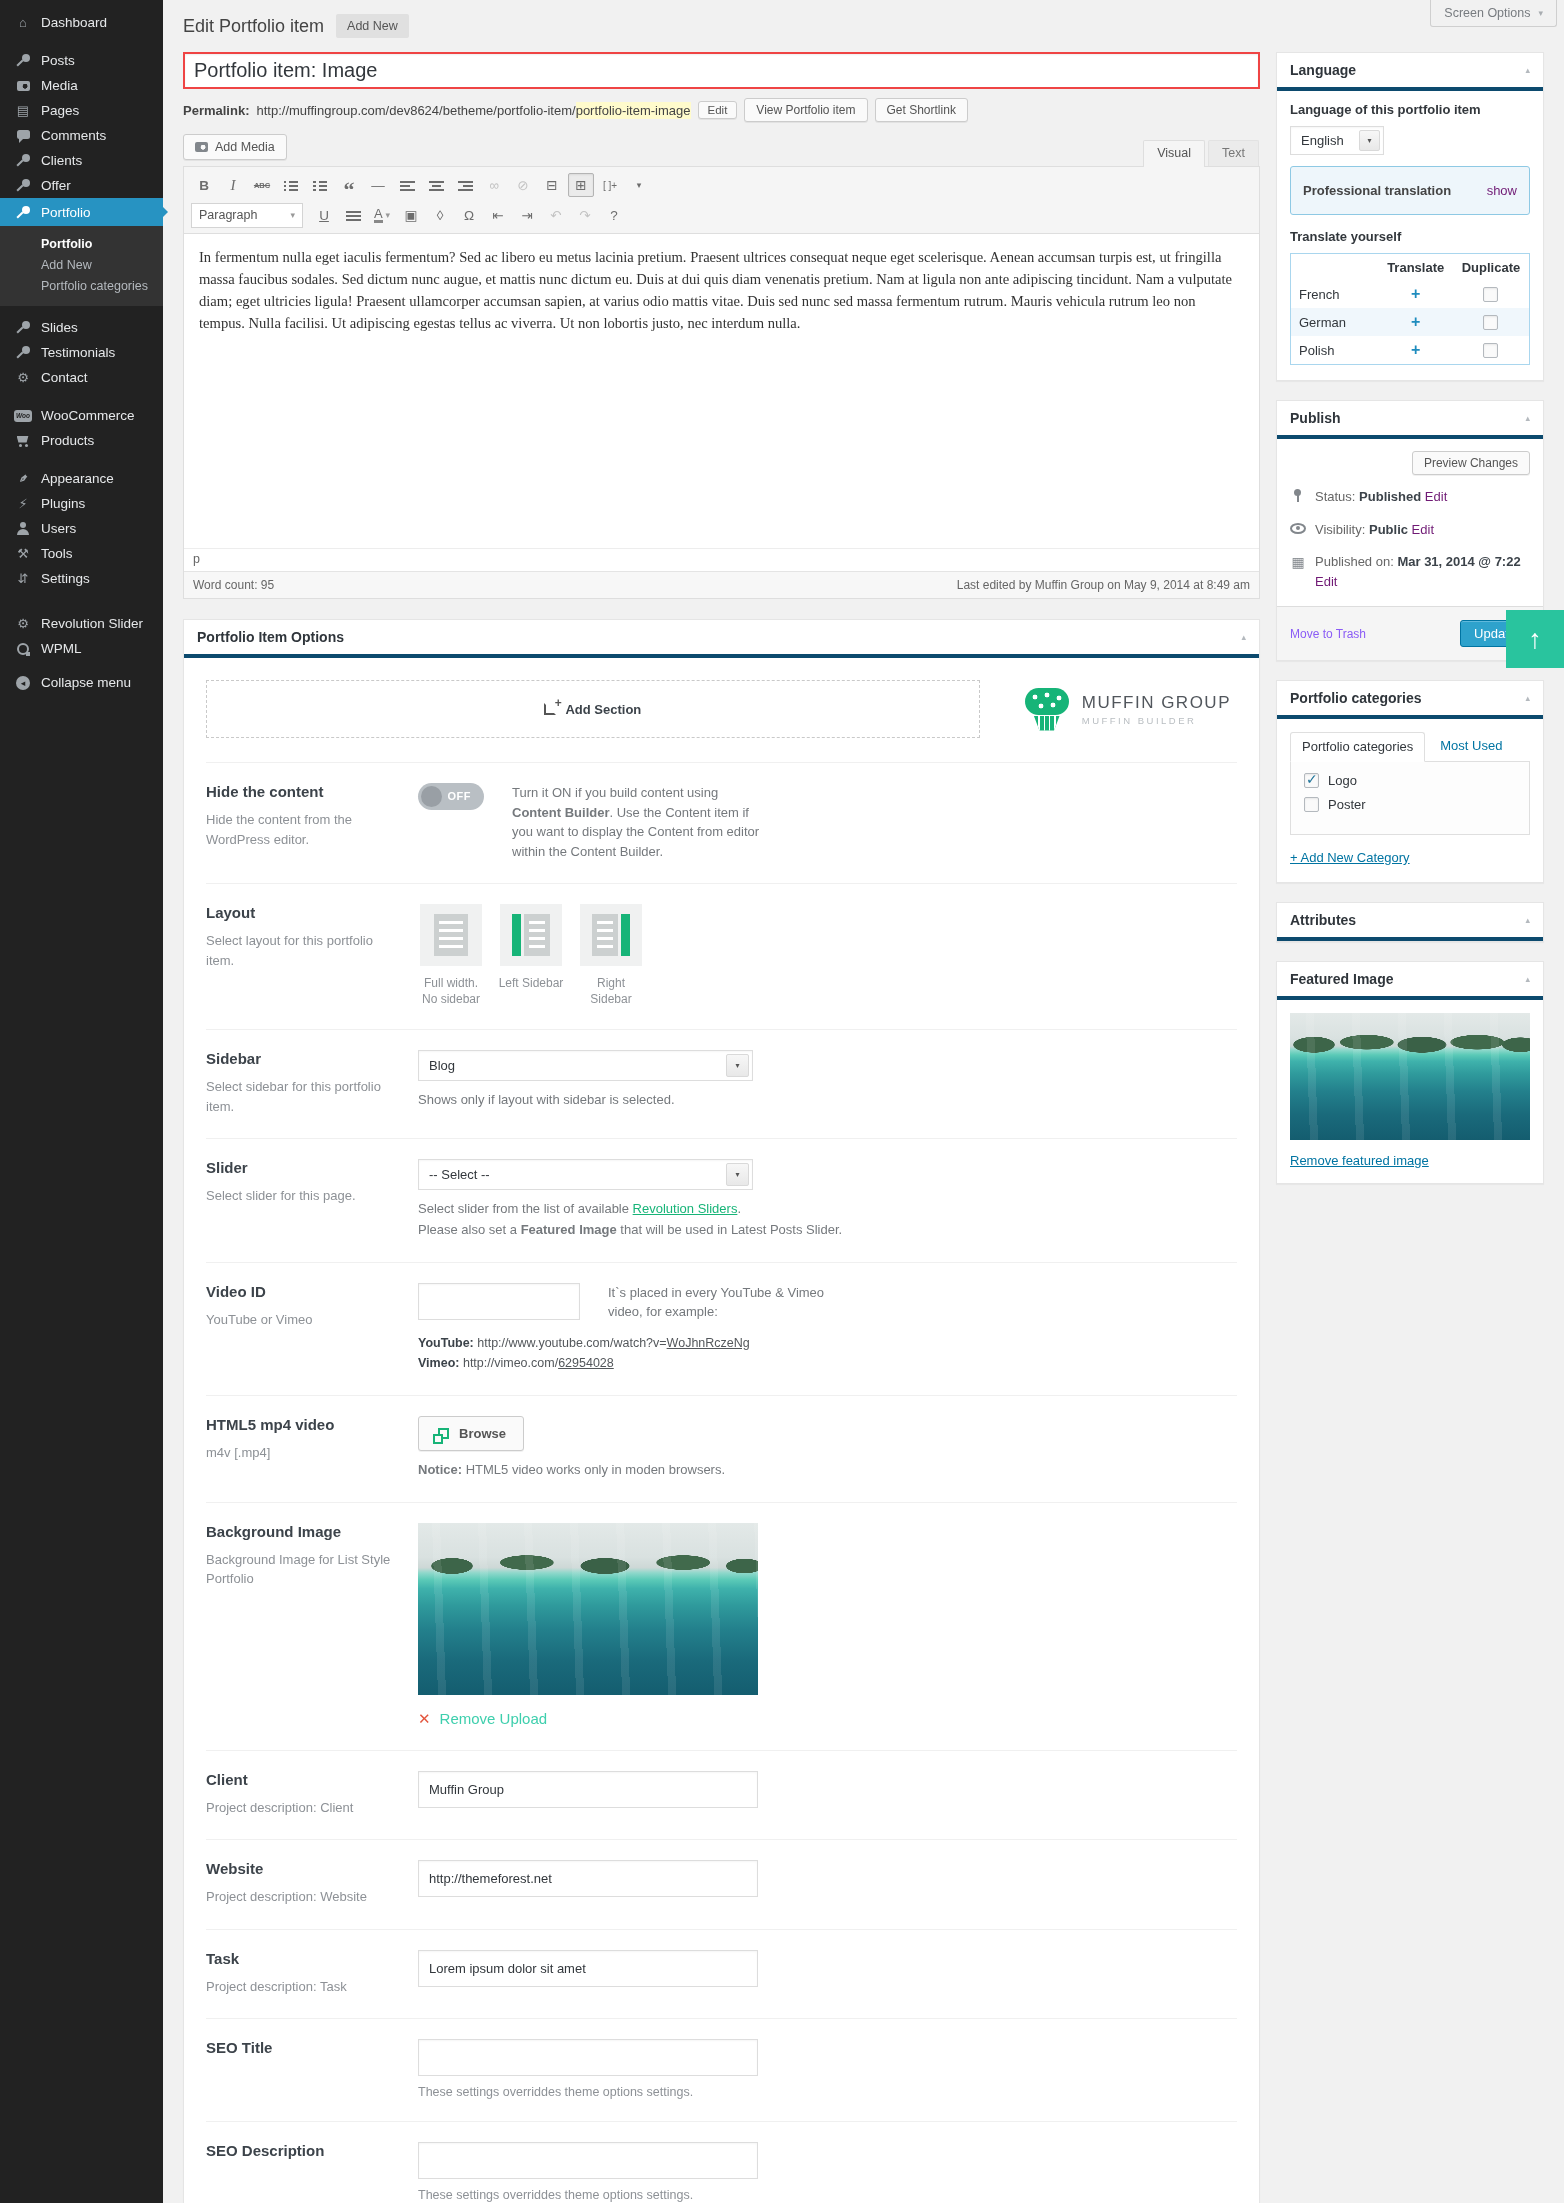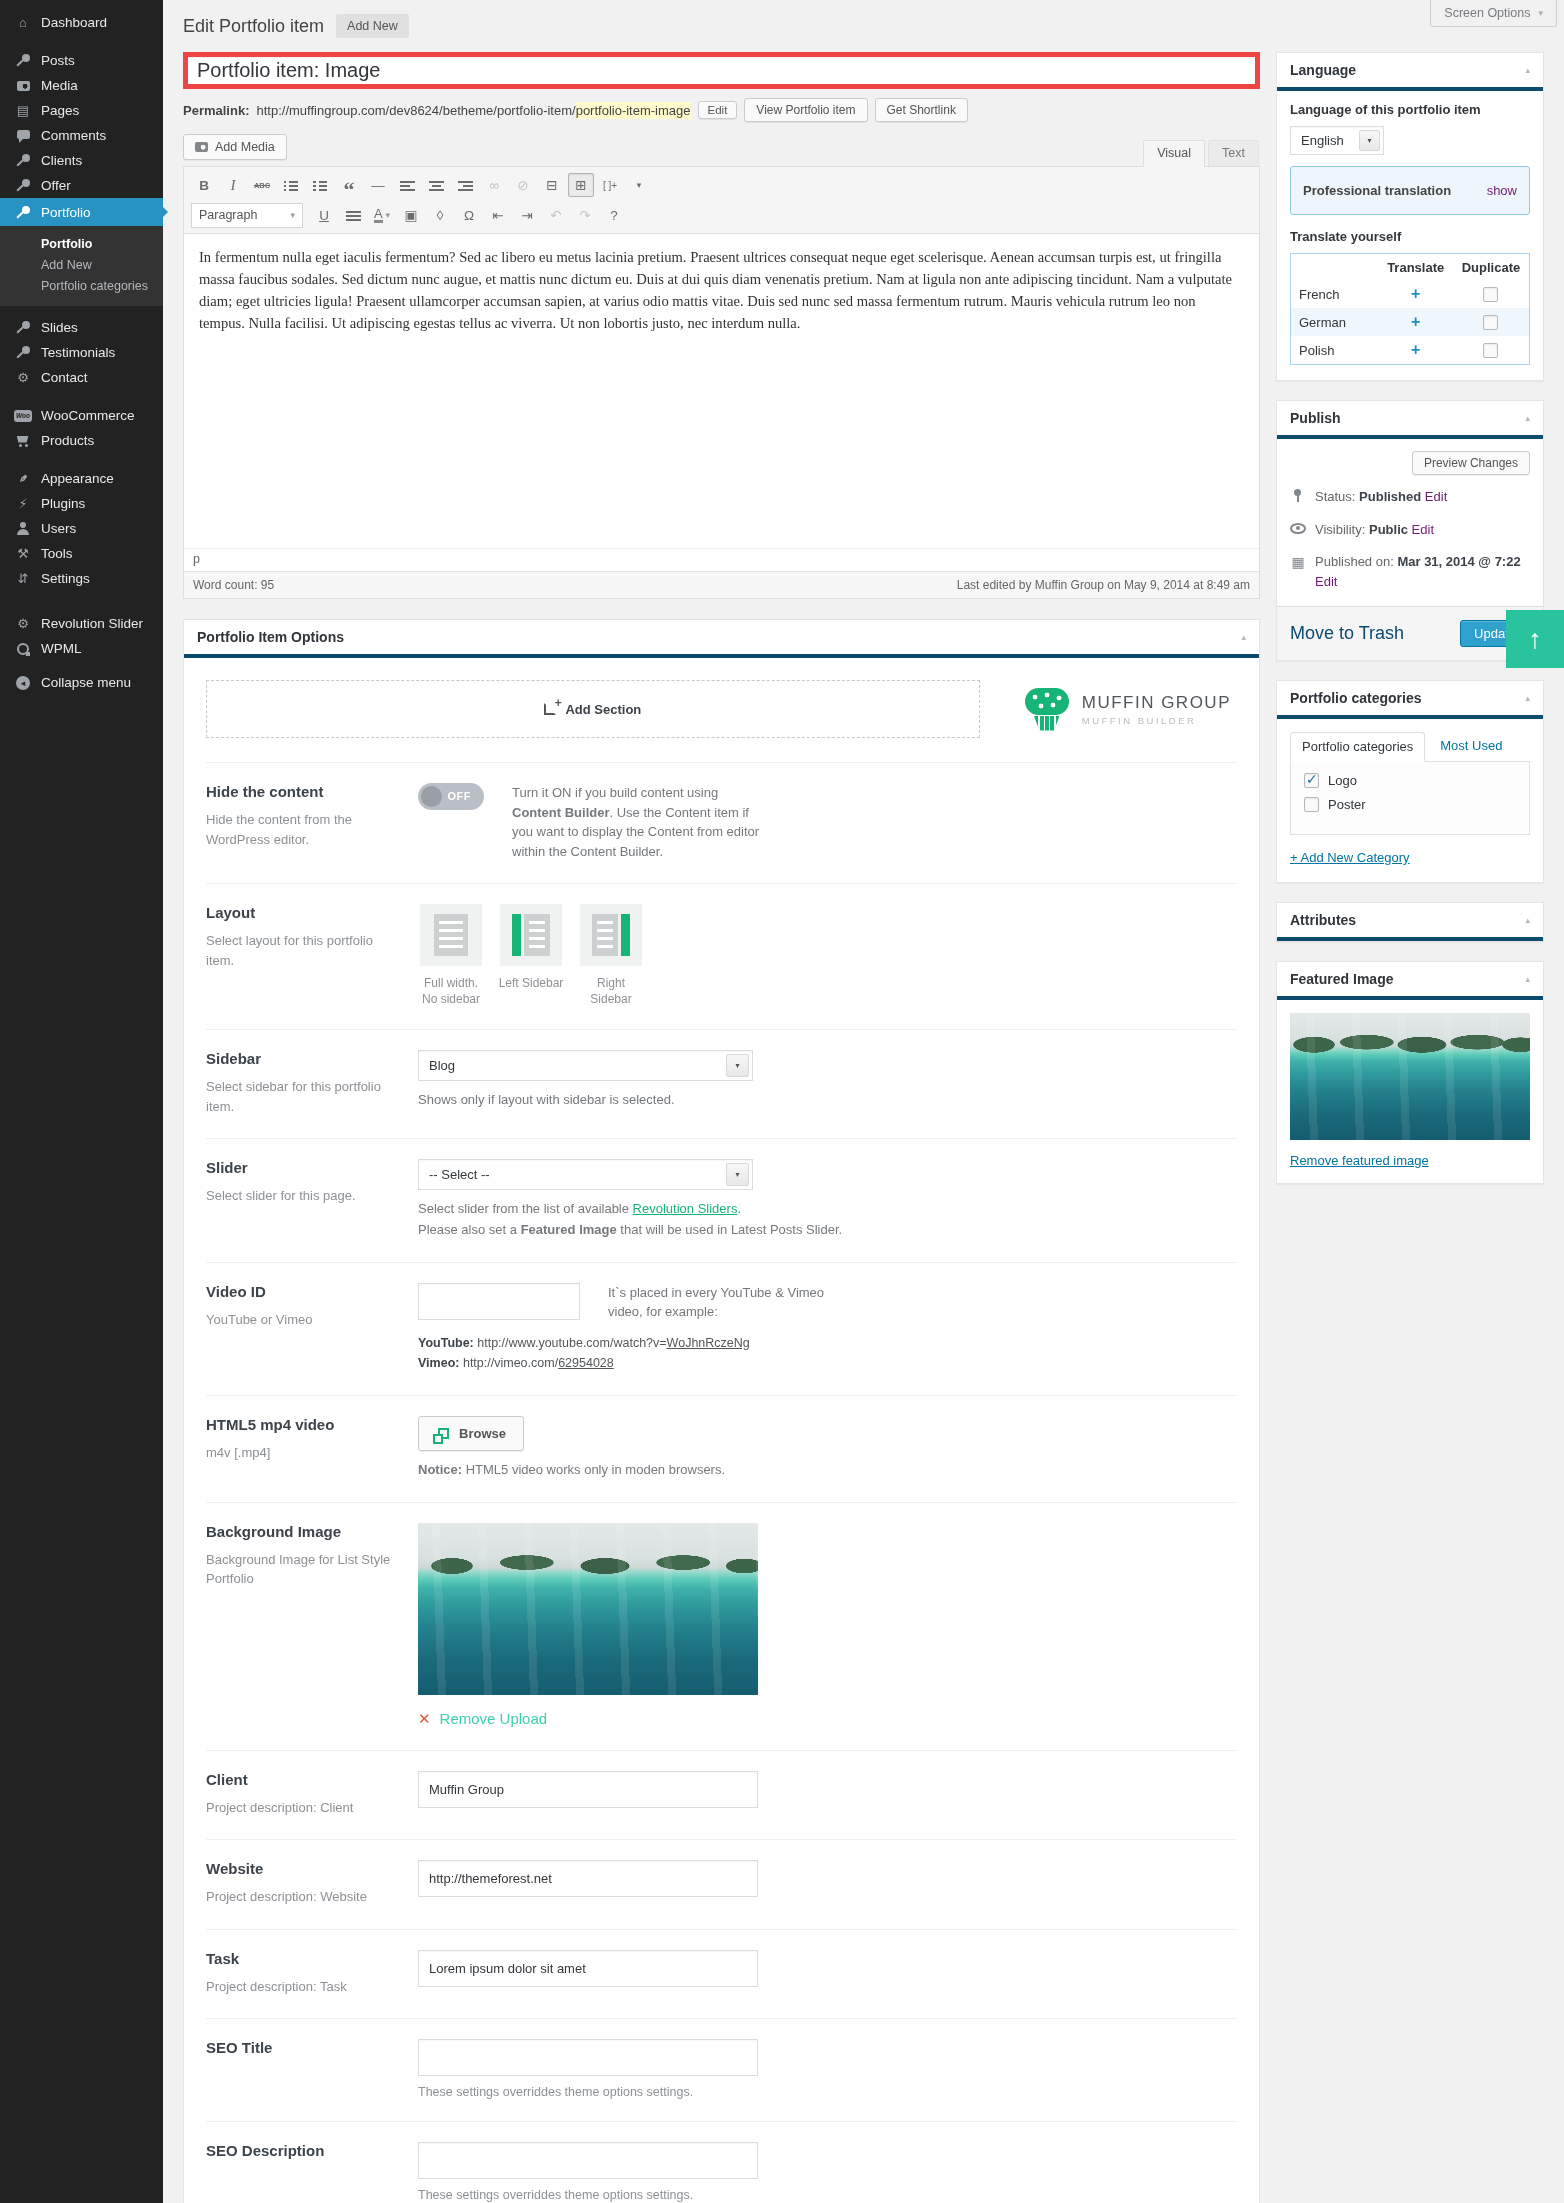--- a/index.html
+++ b/index.html
@@ -44,21 +44,21 @@
   .screen-options{position:absolute;top:0;right:7px;background:#f1f1f1;border:1px solid #cfcfcf;border-top:none;border-radius:0 0 3px 3px;padding:6px 13px;font-size:12.5px;color:#787c80;display:flex;align-items:center;gap:8px;cursor:pointer}
   .screen-options .caret{font-size:9px;color:#a8acb0}
   .topbar{display:flex;align-items:center;gap:12px;padding:6px 0 14px}
   h1{font-size:18px;font-weight:normal;color:#444}
   .add-new{background:#e0e0e0;border-radius:2px;padding:5px 11px;font-size:12.5px;color:#555;cursor:pointer}
   .cols{display:flex;gap:16px;align-items:flex-start}
   .main{width:1077px;flex-shrink:0}
   .side{width:268px;flex-shrink:0}
 
   
-  .title-input{width:100%;height:37px;border:5px solid #ef4444;box-shadow:inset 0 1px 2px rgba(0,0,0,.07);padding:3px 9px;font-size:20px;color:#32373c;background:#fff;font-family:inherit}
+  .title-input{width:100%;height:37px;border:2px solid #ef4444;box-shadow:inset 0 1px 2px rgba(0,0,0,.07);padding:3px 9px;font-size:20px;color:#32373c;background:#fff;font-family:inherit}
   .permalink{display:flex;align-items:center;gap:7px;padding:9px 0 8px;font-size:13px;color:#444;flex-wrap:wrap}
   .slug{background:#fffbcc;padding:1px 0}
   .btn{display:inline-flex;align-items:center;gap:7px;background:#fafafa;border:1px solid #ccc;border-radius:3px;color:#555;font-size:12px;padding:3px 10px;cursor:pointer;box-shadow:0 1px 0 rgba(0,0,0,.06)}
   .btn-xs{padding:2px 9px;font-size:11.5px}
   .btn-sm{padding:4px 11px;font-size:12px}
   .media-row{display:flex;justify-content:space-between;align-items:flex-end;margin-top:4px}
   .btn-media{padding:5px 11px;margin-bottom:6px;font-size:12.5px}
   .icon-cam-dark{width:13px;height:10px;border-radius:2px;background:radial-gradient(circle at 62% 52%,#fafafa 0 2.2px,#82878c 2.7px)}
   .editor-tabs{display:flex;gap:3px;margin-right:1px}
   .etab{padding:5px 13px 7px;font-size:12.5px;color:#777;background:#ebebeb;border:1px solid #e2e2e2;border-bottom:none;border-radius:2px 2px 0 0;margin-bottom:-1px;cursor:pointer}
@@ -164,21 +164,21 @@
   .pub-minor{padding:12px 13px 6px;display:flex;justify-content:flex-end}
   .pub-row{padding:6px 13px 7px;display:flex;align-items:flex-start;gap:9px;font-size:13px;color:#666;line-height:1.5}
   .pub-row b{color:#3c434a}
   .pub-ic{width:16px;flex-shrink:0;color:#82878c;font-size:14px;display:flex;justify-content:center}
   .icon-pin-g{position:relative;width:12px;height:13px;margin-top:2px}
   .icon-pin-g::before{content:"";position:absolute;left:2px;top:0;width:7px;height:7px;border-radius:50%;background:#82878c}
   .icon-pin-g::after{content:"";position:absolute;left:4.5px;top:6px;width:2px;height:7px;background:#82878c}
   .icon-eye{position:relative;width:16px;height:11px;border:2px solid #82878c;border-radius:50%;margin-top:3px}
   .icon-eye::after{content:"";position:absolute;left:3.5px;top:1.5px;width:4px;height:4px;border-radius:50%;background:#82878c}
   .pub-footer{background:#f5f5f5;border-top:1px solid #ddd;padding:13px;display:flex;justify-content:space-between;align-items:center;position:relative;margin-top:8px}
-  .trash{color:#0c4a6e;font-size:18px}
+  .trash{color:#8b5cf6;font-size:12px}
   .btn-primary{background:#2ea2cc;border:1px solid #0074a2;color:#fff;font-size:13px;padding:5px 13px;border-radius:3px;cursor:pointer;box-shadow:inset 0 1px 0 rgba(130,200,230,.6)}
   .scroll-top{position:absolute;right:-21px;top:3px;width:58px;height:58px;background:#29c49e;display:flex;align-items:center;justify-content:center;z-index:5;cursor:pointer}
   .scroll-top span{color:#fff;font-size:27px}
   .cat-tabs{display:flex;gap:4px;margin:13px 13px 0;position:relative;z-index:1}
   .cat-tab{padding:6px 11px 7px;font-size:13px;cursor:pointer}
   .cat-tab.active{background:#fff;border:1px solid #dfdfdf;border-bottom-color:#fff;margin-bottom:-1px;border-radius:3px 3px 0 0;color:#32373c}
   .cat-tab.inactive{color:#0074a2}
   .cat-panel{border:1px solid #dfdfdf;background:#fdfdfd;margin:0 13px;padding:11px 13px;min-height:74px}
   .cat-item{display:flex;gap:9px;align-items:center;margin-bottom:9px;font-size:13px;color:#32373c}
   .add-cat{display:inline-block;margin:15px 13px 17px;color:#0074a2;text-decoration:underline;font-size:13px}

